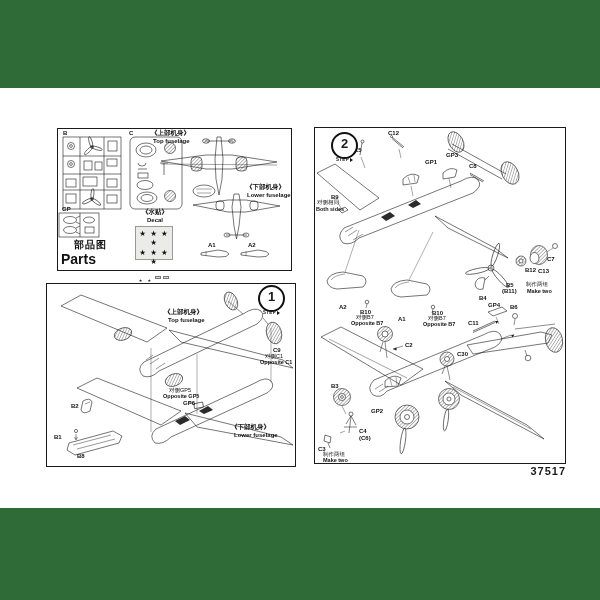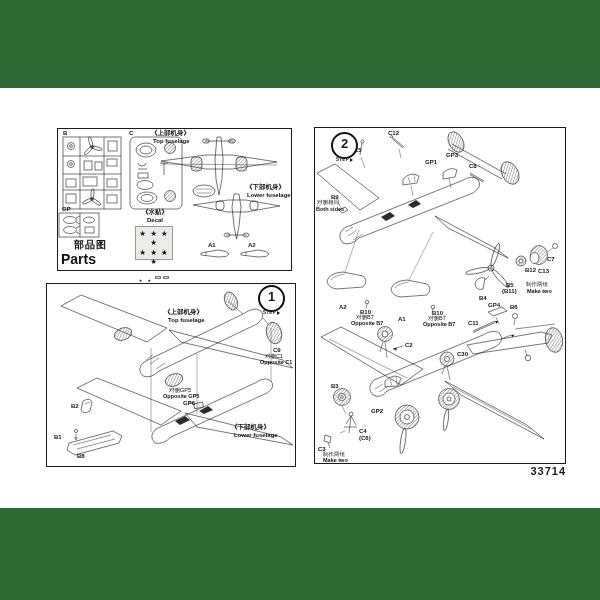--- a/index.html
+++ b/index.html
@@ -365,14 +365,14 @@
     <span class="lbl pl" style="left:90px;top:214px">C2</span>
     <span class="lbl pl" style="left:16px;top:255px">B3</span>
     <span class="lbl pl" style="left:56px;top:280px">GP2</span>
     <span class="lbl pl" style="left:44px;top:300px">C4</span>
     <span class="lbl pl" style="left:44px;top:307px">(C6)</span>
     <span class="lbl pl" style="left:3px;top:318px">C3</span>
     <span class="lbl cn" style="left:8px;top:324px">制作两组</span>
     <span class="lbl en" style="left:8px;top:330px">Make two</span>
   </div>
 
-  <div class="kit-number" style="left:518px;top:465px;width:48px">33714</div>
+  <div class="kit-number" style="left:518px;top:465px;width:48px">37517</div>
 </div>
 
 </body></html>

